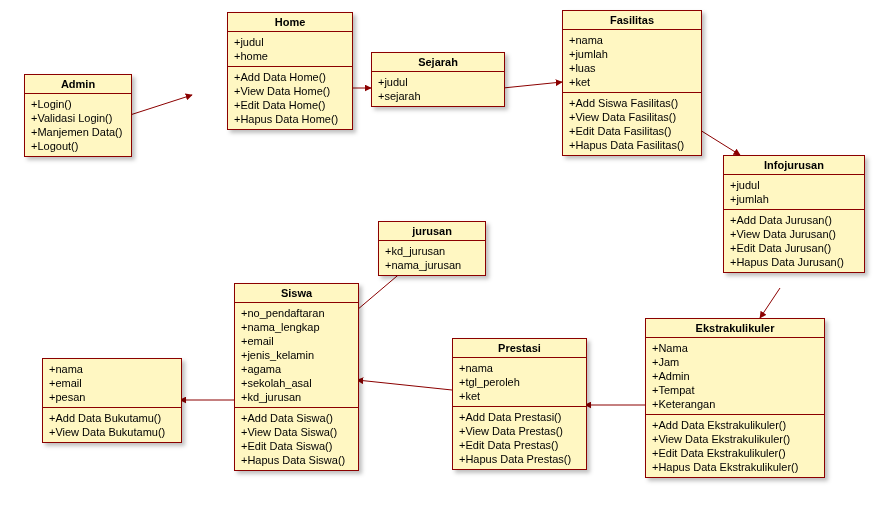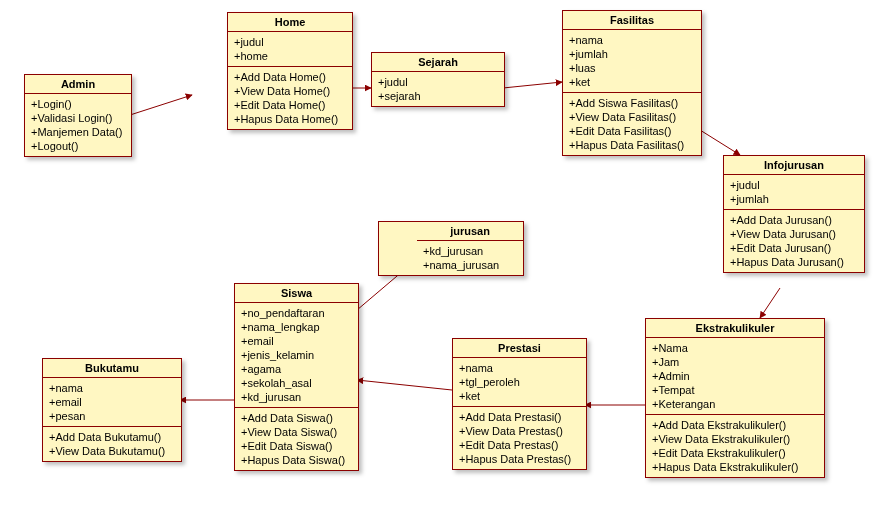--- a/index.html
+++ b/index.html
@@ -90,21 +90,21 @@
       <div class="row">+jumlah</div>
     </div>
     <div class="sect">
       <div class="row">+Add Data Jurusan()</div>
       <div class="row">+View Data Jurusan()</div>
       <div class="row">+Edit  Data Jurusan()</div>
       <div class="row">+Hapus  Data Jurusan()</div>
     </div>
   </div>
 
-  <div class="cls" style="left:378px;top:221px;width:106px;padding-left:38px;">
+  <div class="cls" style="left:378px;top:221px;width:106px;">
     <div class="title">jurusan</div>
     <div class="sect">
       <div class="row">+kd_jurusan</div>
       <div class="row">+nama_jurusan</div>
     </div>
   </div>
 
   <div class="cls" style="left:234px;top:283px;width:123px;">
     <div class="title">Siswa</div>
     <div class="sect">
@@ -150,21 +150,20 @@
     </div>
     <div class="sect">
       <div class="row">+Add Data Ekstrakulikuler()</div>
       <div class="row">+View Data Ekstrakulikuler()</div>
       <div class="row">+Edit Data Ekstrakulikuler()</div>
       <div class="row">+Hapus Data Ekstrakulikuler()</div>
     </div>
   </div>
 
   <div class="cls" style="left:42px;top:358px;width:138px;">
-    <div class="title">Bukutamu</div>
     <div class="sect">
       <div class="row">+nama</div>
       <div class="row">+email</div>
       <div class="row">+pesan</div>
     </div>
     <div class="sect">
       <div class="row">+Add Data Bukutamu()</div>
       <div class="row">+View Data Bukutamu()</div>
     </div>
   </div>

